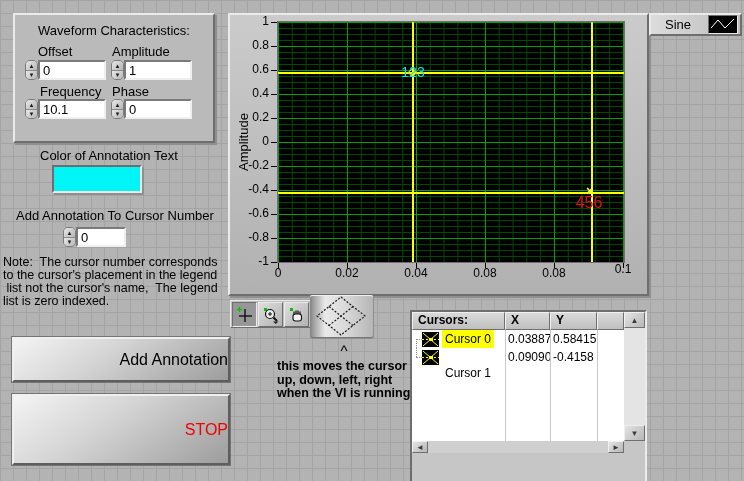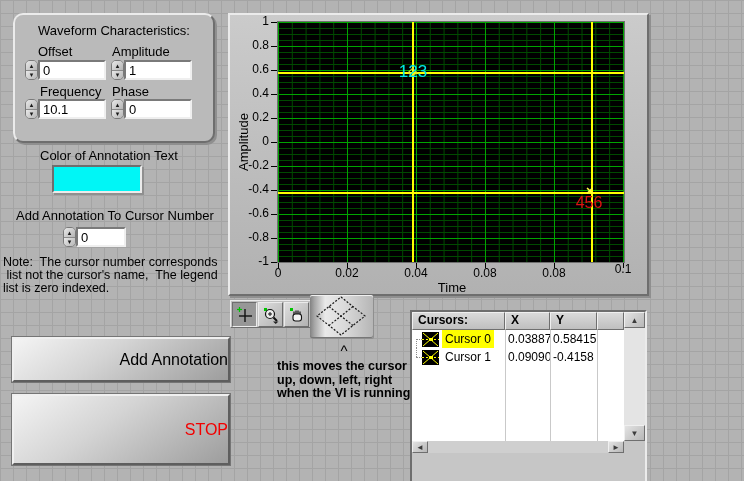--- a/index.html
+++ b/index.html
@@ -13,21 +13,21 @@
     background-size:13px 13px;
     font-family:"Liberation Sans", sans-serif;
     font-size:13px; color:#000;
   }
   .abs { position:absolute; }
   .raised { border:2px solid; border-color:#ebebeb #6e6e6e #6e6e6e #ebebeb; }
   .raised1 { border:1px solid; border-color:#ebebeb #6e6e6e #6e6e6e #ebebeb; }
   .sunken { border:2px solid; border-color:#6e6e6e #ebebeb #ebebeb #6e6e6e; }
   .sunken1 { border:1px solid; border-color:#6e6e6e #ebebeb #ebebeb #6e6e6e; }
   .shadow { box-shadow:2px 2px 0 #8f8f8f; }
-  .panel { background:#bababa;border-radius:10px; }
+  .panel { background:#bababa; }
   .numfield {
     background:#fff; border:2px solid; border-color:#7a7a7a #efefef #efefef #7a7a7a;
     height:20px; padding:1px 3px; font-size:13px; line-height:15px; overflow:hidden;
   }
   .spin {
     width:13px; height:20px; background:#c6c6c6; border-radius:5px; overflow:hidden;
     border:1px solid #7a7a7a; display:flex; flex-direction:column;
   }
   .spin > div {
     flex:1; display:flex; align-items:center; justify-content:center;
@@ -122,40 +122,41 @@
 
   <div class="abs lbl" style="left:16px;top:208px;">Add Annotation To Cursor Number</div>
   <div class="abs spin" style="left:63px;top:227px;">
     <div>▴</div>
     <div>▾</div>
   </div>
   <div class="abs numfield" style="left:76px;top:227px;width:50px;">0</div>
 
   <div class="abs" style="left:3px;top:256px;width:212px;font-size:12.5px;line-height:13px;">
     <div class="lbl">Note:  The cursor number corresponds</div>
+    <div class="lbl">to the cursor's placement in the legend</div>
     <div class="lbl"> list not the cursor's name,  The legend</div>
     <div class="lbl">list is zero indexed.</div>
   </div>
 
   <div class="abs bigbtn" style="top:337px;height:45px;">
     <span>Add Annotation</span>
   </div>
   <div class="abs bigbtn" style="top:394px;height:71px;">
     <span style="color: rgb(242, 0, 0);">STOP</span>
   </div>
 
   <div class="abs raised shadow" style="left:228px;top:13px;width:421px;height:283px;
        background:linear-gradient(#cbcbcb,#b1b1b1);"></div>
 
   <div class="abs plot">
 
     <div class="cursor-line" style="left:134px;top:0;width:2px;height:240px;"></div>
     <div class="cursor-line" style="left:0;top:50px;width:346px;height:2px;"></div>
     <div class="abs" style="left:131px;top:47px;width:7px;height:7px;border:1px solid #d8d850;transform:rotate(45deg);"></div>
-    <div class="abs" style="left: 116px; top: 44px; width: 38px; text-align: center; font-size: 17px; line-height: 12px; color: rgb(0, 232, 232);">123</div>
+    <div class="abs" style="left: 116px; top: 44px; width: 38px; text-align: center; font-size: 14px; line-height: 12px; color: rgb(0, 232, 232);">123</div>
 
     <div class="cursor-line" style="left:313px;top:0;width:2px;height:240px;"></div>
     <div class="cursor-line" style="left:0;top:170px;width:346px;height:2px;"></div>
     <div class="abs" style="left:308px;top:162px;font-size:13px;font-weight:bold;color:#ffff44;line-height:14px;">×</div>
     <div class="abs" style="left: 294px; top: 175px; width: 34px; text-align: center; font-size: 16px; line-height: 12px; color: rgb(221, 17, 17);">456</div>
   </div>
 
   <div class="abs tickstrip-y"></div>
   <div class="abs tickstrip-x"></div>
 
@@ -173,22 +174,30 @@
 
   <div class="abs xlab" style="left:258px;top:266px;">0</div>
   <div class="abs xlab" style="left:327px;top:266px;">0.02</div>
   <div class="abs xlab" style="left:396px;top:266px;">0.04</div>
   <div class="abs xlab" style="left:465px;top:266px;">0.08</div>
   <div class="abs xlab" style="left:534px;top:266px;">0.08</div>
   <div class="abs xlab" style="left:603px;top:262px;">0.1</div>
 
   <div class="abs" style="left:203px;top:135px;width:80px;height:14px;text-align:center;font-size:13px;
        transform:rotate(-90deg);">Amplitude</div>
-  <div class="abs" style="left:400px;top:280px;width:104px;text-align:center;font-size:13px;">Time</div>
-
+
+  <div class="abs raised" style="left:649px;top:13px;width:93px;height:23px;
+       background:linear-gradient(90deg,#dcdcdc,#bdbdbd);display:flex;align-items:center;">
+    <span style="margin-left:14px;flex:1;">Sine</span>
+    <span class="sunken1" style="width:30px;height:19px;background:#000;margin-right:2px;">
+      <svg width="28" height="17" viewBox="0 0 28 17">
+        <polyline points="2,12 9,4 16,12 25,3" fill="none" stroke="#ffffff" stroke-width="1"></polyline>
+      </svg>
+    </span>
+  </div>
 
   <div class="abs raised1" style="left:230px;top:300px;height:28px;display:flex;gap:1px;
        background:#bfbfbf;padding:1px;">
     <div class="palbtn sunken1" style="background:#979797;">
       <svg width="18" height="18" viewBox="0 0 18 18">
         <line x1="9" y1="3" x2="9" y2="16" stroke="#111" stroke-width="1.4"></line>
         <line x1="3" y1="10" x2="16" y2="10" stroke="#111" stroke-width="1.4"></line>
         <line x1="3.5" y1="1" x2="3.5" y2="6" stroke="#00c400" stroke-width="1.2"></line>
         <line x1="1" y1="3.5" x2="6" y2="3.5" stroke="#00c400" stroke-width="1.2"></line>
       </svg>
@@ -259,21 +268,21 @@
       <div class="abs" style="left:0;top:18px;width:212px;height:18px;">
         <div class="dotted-v" style="left:4px;top:0;height:9px;"></div>
         <div class="dotted-h" style="left:4px;top:9px;width:6px;"></div>
         <svg class="abs" style="left:10px;top:2px;" width="17" height="15" viewBox="0 0 17 15">
           <rect x="0" y="0" width="17" height="15" fill="#000"></rect>
           <line x1="1" y1="1" x2="16" y2="14" stroke="#ffff00"></line>
           <line x1="16" y1="1" x2="1" y2="14" stroke="#ffff00"></line>
           <line x1="0" y1="7.5" x2="17" y2="7.5" stroke="#ffff00" stroke-dasharray="2,2"></line>
           <rect x="7" y="6" width="4" height="3" fill="#ffff00"></rect>
         </svg>
-        <span class="abs cellval" style="left:30px;top:0;padding:0 3px;">Cursor 1</span>
+        <span class="abs cellval" style="left:30px;top:0;padding:16px 3px;">Cursor 1</span>
         <span class="abs cellval" style="left:94px;top:0;width:44px;">0.09090</span>
         <span class="abs cellval" style="left:139px;top:0;width:46px;">-0.4158</span>
       </div>
     </div>
 
     <div class="abs" style="left:212px;top:0;width:21px;height:129px;background:#e4e4e4;">
       <div class="sbtn" style="width:21px;height:16px;">
         <span>▲</span>
       </div>
       <div class="sbtn abs" style="left:0;top:113px;width:21px;height:16px;">

